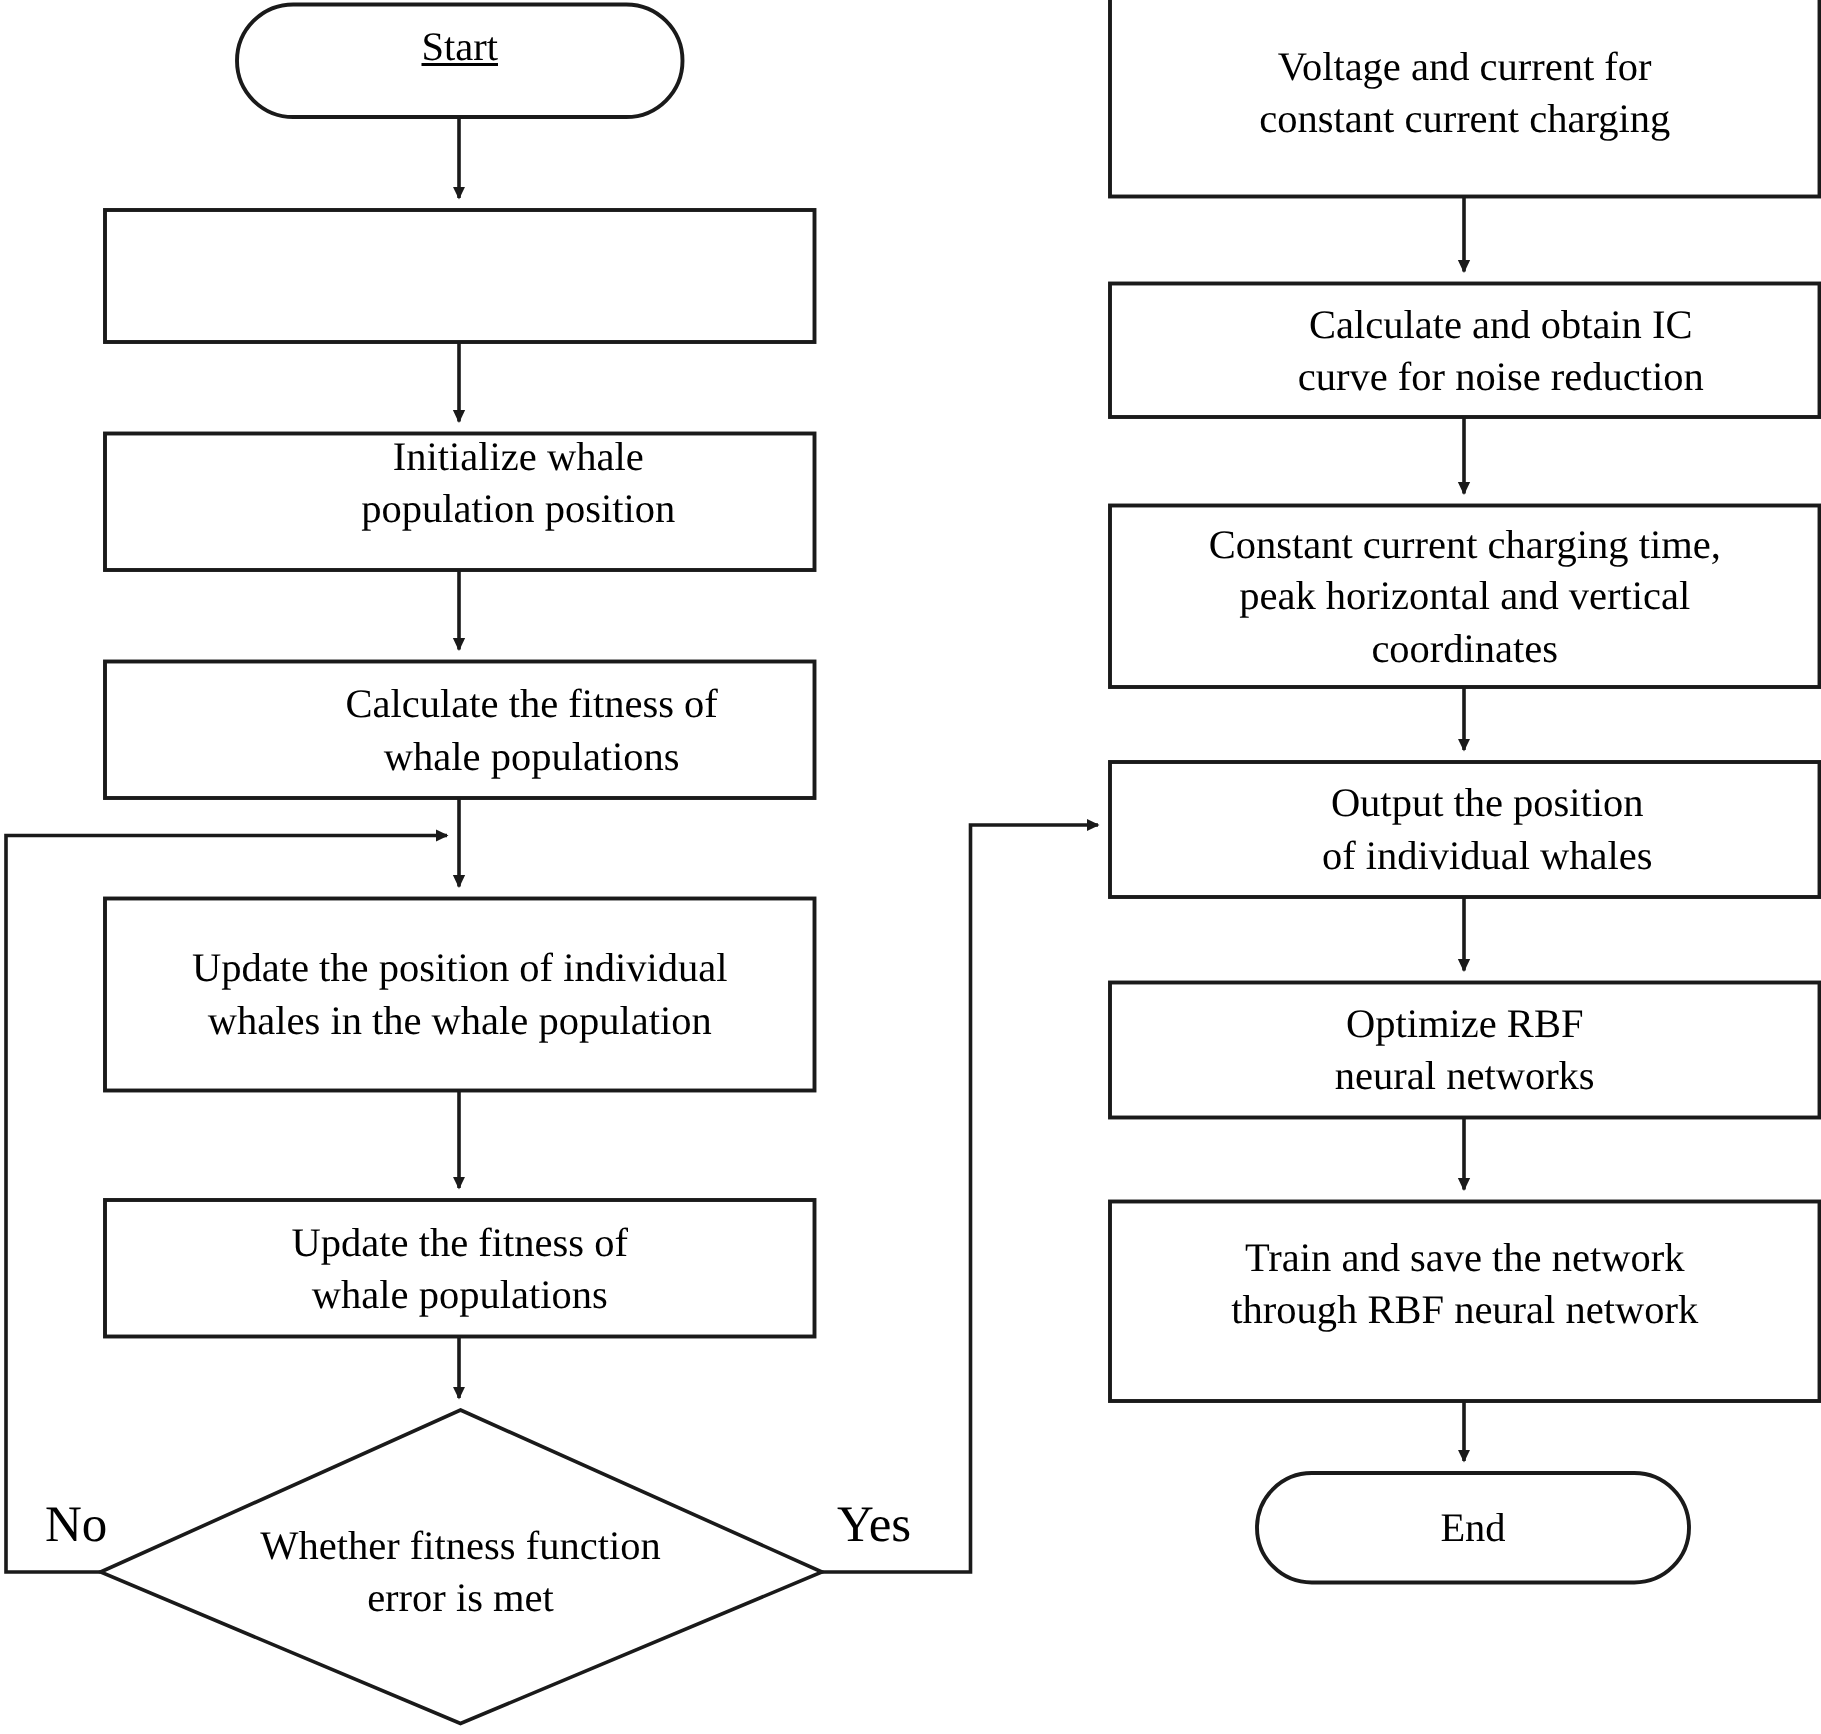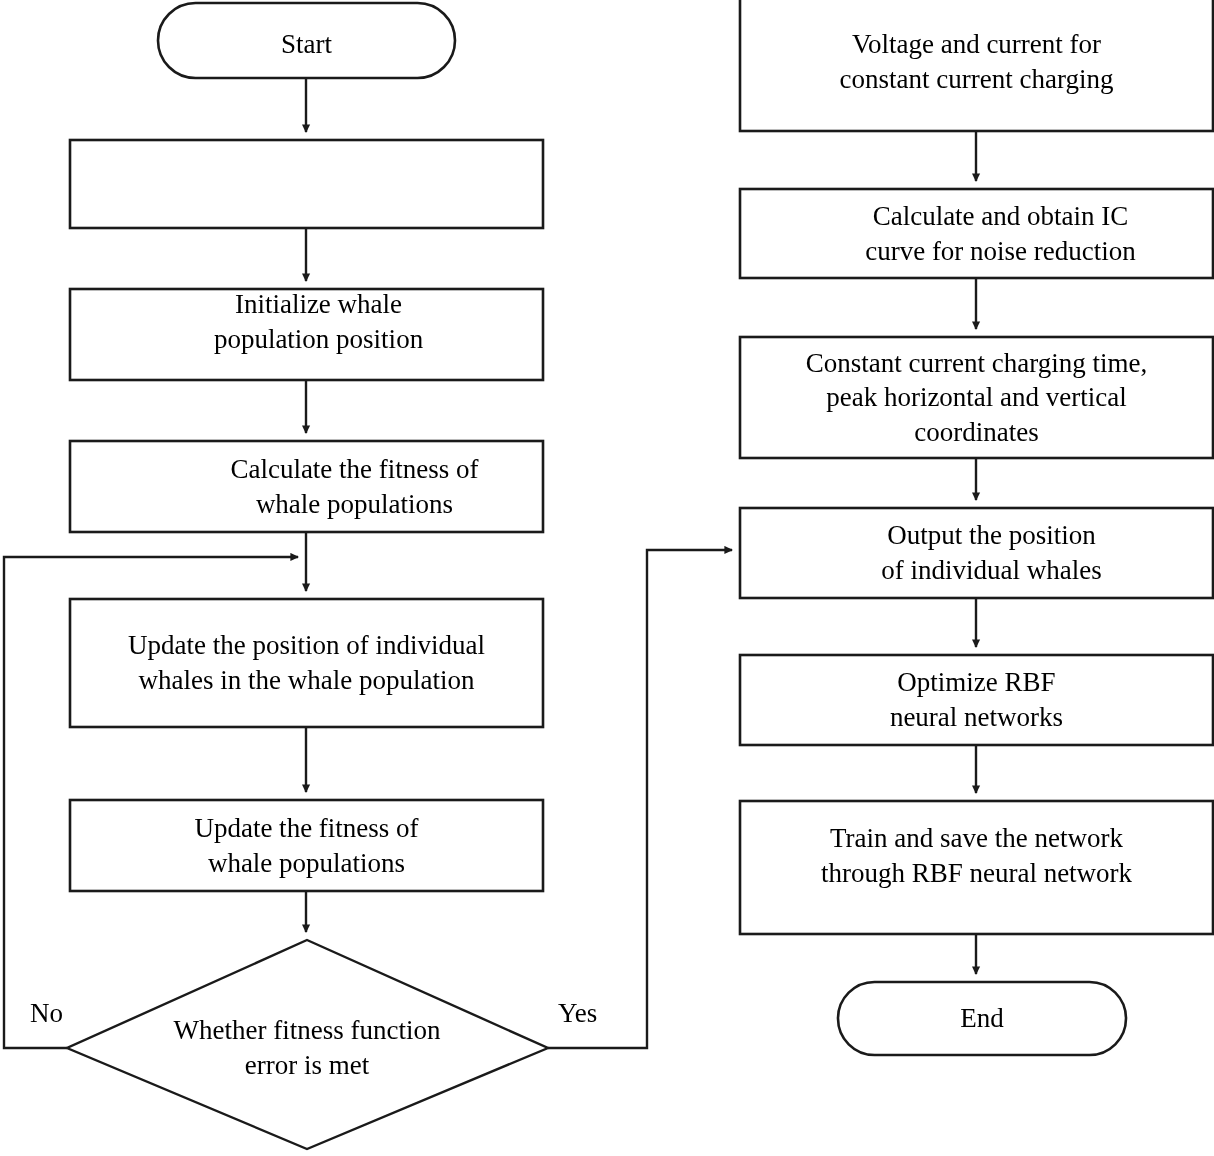--- a/index.html
+++ b/index.html
@@ -32,21 +32,21 @@
     font-family: "Liberation Serif", "DejaVu Serif", serif;
     font-size: 27px;
     line-height: 1.28;
     white-space: pre-line;
     pointer-events: none;
   }
   .edge-label {
     position: absolute;
     color: #000000;
     font-family: "Liberation Serif", "DejaVu Serif", serif;
-    font-size: 27px;
+    font-size: 34px;
     line-height: 1;
   }
 </style>
 </head>
 <body>
 
 <div id="canvas">
 
   <svg id="flow-svg" viewBox="0 0 1214 1156">
     <defs>
@@ -105,24 +105,24 @@
 
     <line x1="976" y1="458" x2="976" y2="500" stroke="#1a1a1a" stroke-width="2.4" marker-end="url(#arrowhead)"></line>
 
     <line x1="976" y1="598" x2="976" y2="647" stroke="#1a1a1a" stroke-width="2.4" marker-end="url(#arrowhead)"></line>
 
     <line x1="976" y1="745" x2="976" y2="793" stroke="#1a1a1a" stroke-width="2.4" marker-end="url(#arrowhead)"></line>
 
     <line x1="976" y1="934" x2="976" y2="974" stroke="#1a1a1a" stroke-width="2.4" marker-end="url(#arrowhead)"></line>
   </svg>
 
-  <div class="node-label" style="left:158px; top:17px; width:297px; height:55px;">Start</div>
+  <div class="node-label" style="left:158px; top:4px; width:297px; height:55px;text-decoration:underline;">Start</div>
 
 
-  <div class="node-label" style="left:82px; top:289px; width:473px; height:65px;">Initialize whale
+  <div class="node-label" style="left:70px; top:289px; width:473px; height:65px;padding-left:39px;">Initialize whale
 population position</div>
 
   <div class="node-label" style="left:70px; top:441px; width:473px; height:91px;margin-left:48px;">Calculate the fitness of
 whale populations</div>
 
   <div class="node-label" style="left:70px; top:599px; width:473px; height:128px;">Update the position of individual
 whales in the whale population</div>
 
   <div class="node-label" style="left:70px; top:800px; width:473px; height:91px;">Update the fitness of
 whale populations</div>

